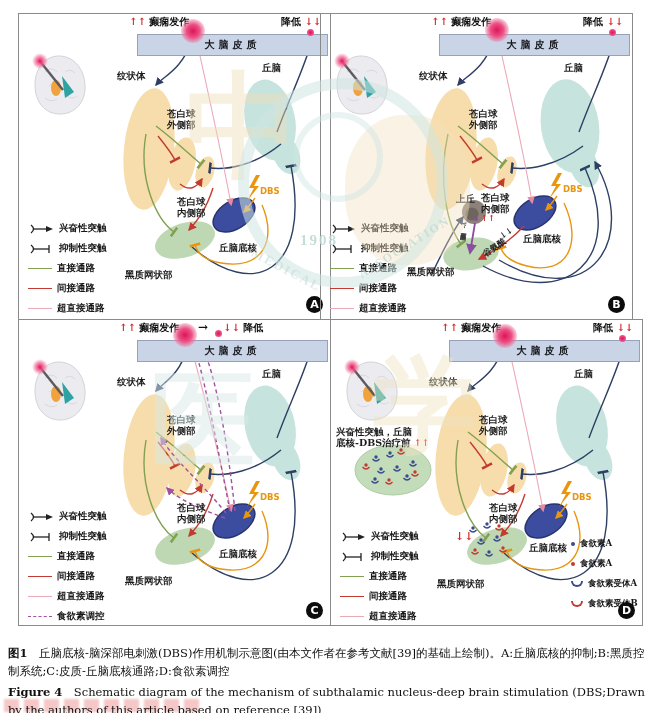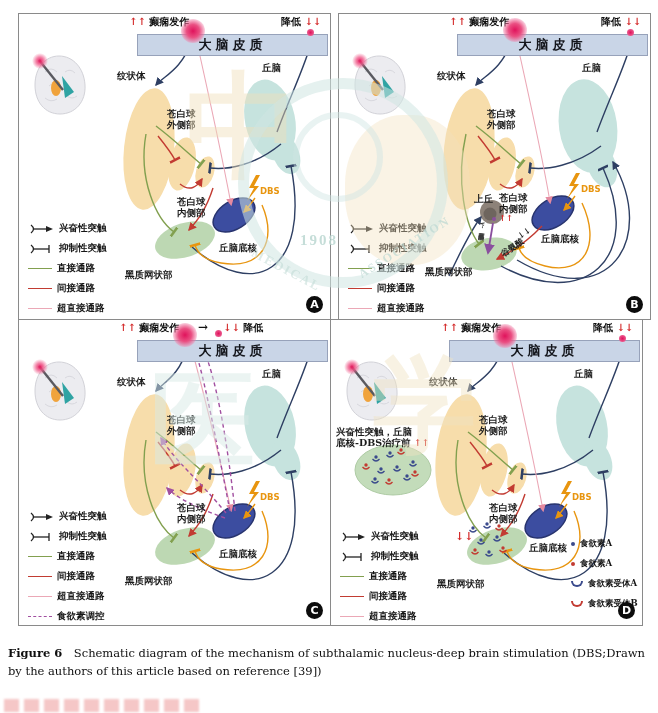--- a/index.html
+++ b/index.html
@@ -10,21 +10,21 @@
   .lbl{position:absolute;font-weight:bold;font-size:9.5px;color:#1c1c1c;white-space:nowrap;z-index:3;}
   .lbl2{line-height:1.2;}
   .red{color:#d42a2a;}
   .hdr{position:absolute;top:1px;font-weight:bold;font-size:10px;color:#111;z-index:4;white-space:nowrap;}
   .glow{position:absolute;border-radius:50%;z-index:4;
         background:radial-gradient(circle,#e0135c 0%,#ea4f82 38%,rgba(240,130,170,.45) 68%,rgba(240,130,170,0) 100%);}
   .pdot{position:absolute;width:7px;height:7px;border-radius:50%;z-index:4;
         background:radial-gradient(circle,#e0135c,#f07aa5);}
   .cortex{position:absolute;left:118px;top:20px;width:189px;height:20px;background:#c9d5e7;
           border:1px solid #97a2ba;display:flex;align-items:center;justify-content:center;
-          font-weight:bold;font-size:13px;letter-spacing:4px;color:#14161c;z-index:2;}
+          font-weight:bold;font-size:10px;letter-spacing:4px;color:#14161c;z-index:2;}
   .inset{position:absolute;left:10px;top:38px;z-index:2;}
   .legend{position:absolute;left:9px;display:flex;flex-direction:column;gap:7px;z-index:4;}
   .lg-row{display:flex;align-items:center;gap:5px;font-weight:bold;font-size:9.5px;color:#151515;}
   .lgsvg line,.lgsvg path{stroke:#222;fill:none;stroke-width:1.3;}
   .ln{display:inline-block;width:24px;height:0;border-top:1.7px solid #82a04f;}
   .ln.dash{border-top-style:dashed;}
   .badge{position:absolute;right:7px;bottom:6px;width:17px;height:17px;border-radius:50%;background:#0c0c0c;
          color:#fff;font-family:"DejaVu Sans","Liberation Sans",sans-serif;font-weight:bold;font-size:11px;
          display:flex;align-items:center;justify-content:center;z-index:5;}
   .dbs{position:absolute;font-family:"DejaVu Sans",sans-serif;font-weight:bold;font-size:8.5px;color:#e8950f;z-index:4;}
@@ -157,21 +157,21 @@
           <span>间接通路</span>
         </div>
       <div class="lg-row">
           <span class="ln" style="border-color:#eba8b6"></span>
           <span>超直接通路</span>
         </div>
     </div>
     <div class="badge">A</div>
   </div>
 
-  <div class="panel" style="left:338px;top:13px;">
+  <div class="panel" style="left:320px;top:13px;">
     <svg class="underlay" width="311" height="305">
       <defs>
         <marker id="pb-an" markerWidth="6" markerHeight="6" refX="5" refY="3" orient="auto">
             <path d="M0,0L6,3L0,6Z" fill="#2e3f63"></path>
           </marker>
         <marker id="pb-ar" markerWidth="6" markerHeight="6" refX="5" refY="3" orient="auto">
             <path d="M0,0L6,3L0,6Z" fill="#c23b32"></path>
           </marker>
         <marker id="pb-ap" markerWidth="7" markerHeight="7" refX="5" refY="3.5" orient="auto">
             <path d="M0,0L7,3.5L0,7Z" fill="#e58aa0"></path>
@@ -604,21 +604,22 @@
   <div class="wm wm-blob" style="left:345px;top:115px;width:125px;height:150px;opacity:.4;"></div>
   <div class="wm wm-ring" style="left:238px;top:78px;opacity:.55;"></div>
   <div class="wm wm-ring2" style="left:293px;top:112px;opacity:.45;"></div>
   <div class="wm wm-txt" style="left:300px;top:232px;font-size:15px;opacity:.85;">1908</div>
   <div class="wm wm-txt" style="left:248px;top:262px;font-size:13px;transform:rotate(28deg);">MEDICAL</div>
   <div class="wm wm-txt" style="left:352px;top:240px;font-size:12px;transform:rotate(-32deg);opacity:.7;">ASSOCIATION</div>
   <div class="wm wm-glyph" style="left:150px;top:368px;font-size:105px;color:#d9eae6;opacity:.5;">医</div>
   <div class="wm wm-glyph" style="left:372px;top:352px;font-size:105px;color:#f0e3c2;opacity:.45;">学</div>
 
   <div class="caption">
-    <p class="en"><b>Figure 6</b>　<span>Schematic diagram of the mechanism of subthalamic nucleus-deep brain stimulation (DBS;Drawn by the authors of this article based on reference [39])</span></p>
+    <p class="zh"><b>图1</b>　<span>丘脑底核-脑深部电刺激(DBS)作用机制示意图(由本文作者在参考文献[39]的基础上绘制)。A:丘脑底核的抑制;B:黑质控制系统;C:皮质-丘脑底核通路;D:食欲素调控</span></p>
+    <p class="en"><b>Figure 4</b>　<span>Schematic diagram of the mechanism of subthalamic nucleus-deep brain stimulation (DBS;Drawn by the authors of this article based on reference [39])</span></p>
   </div>
 
   <div class="stamps">
     <i></i>
       <i></i>
       <i></i>
       <i></i>
       <i></i>
       <i></i>
       <i></i>

